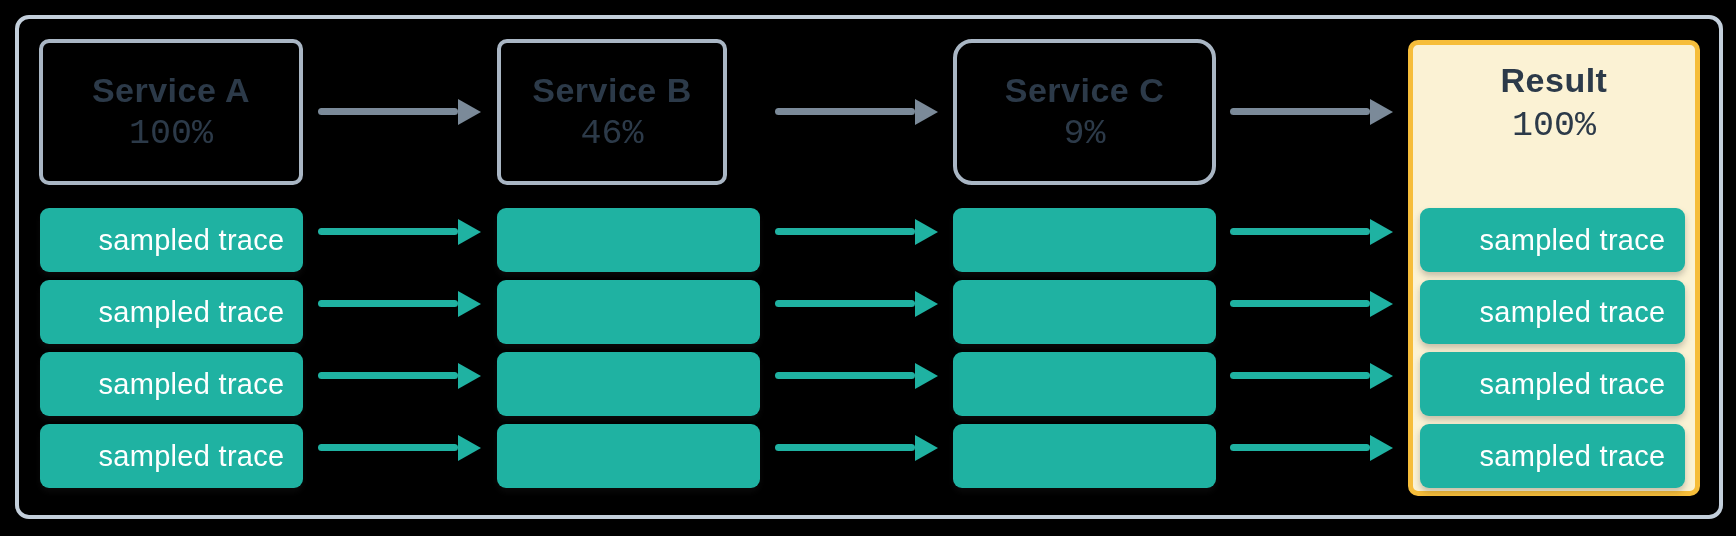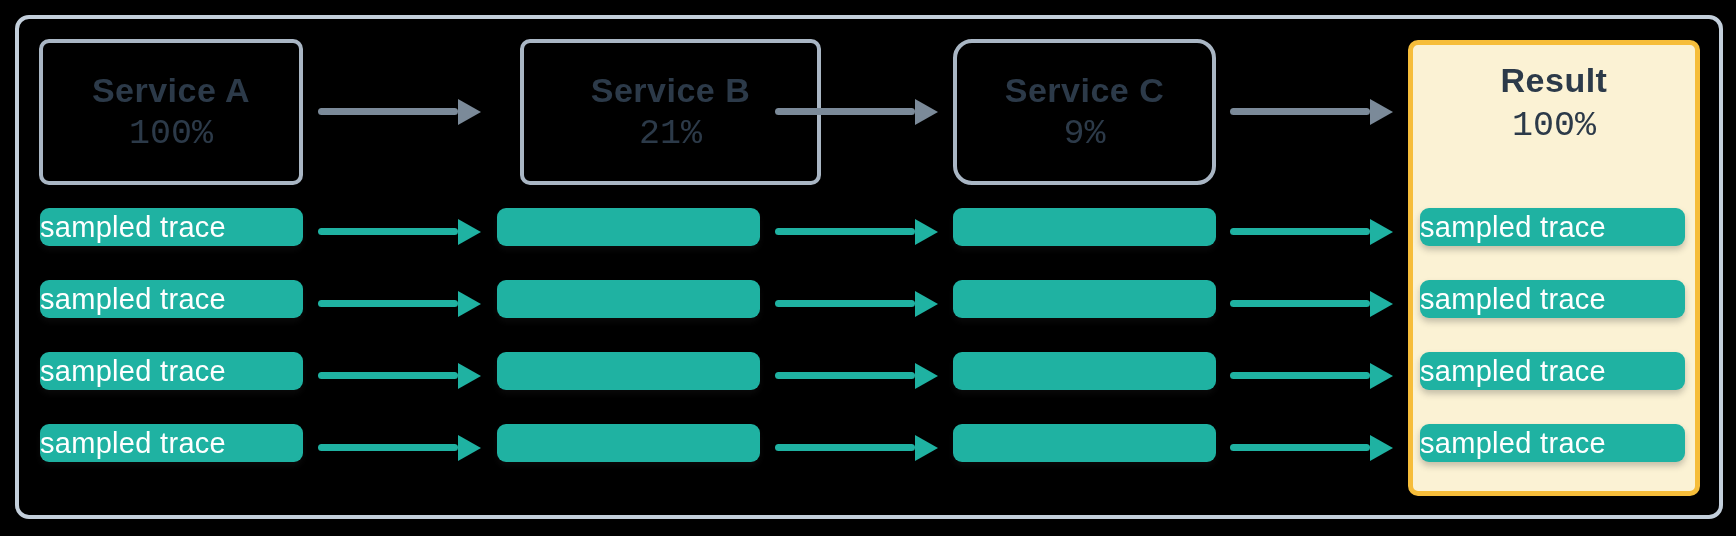--- a/index.html
+++ b/index.html
@@ -61,28 +61,29 @@
     border-radius: 10px;
     background: var(--result-fill, #FBF2D4);
     display: flex;
     flex-direction: column;
     align-items: center;
     padding-top: 18px;
     gap: 12px;
   }
   .trace-box {
     position: absolute;
-    height: 38px;
+    height: 64px;
     box-sizing: border-box;
     border-radius: 9px;
     background: var(--trace-fill, #1FB2A2);
     display: flex;
     align-items: center;
-    justify-content: flex-start;
+    justify-content: center;
     box-shadow: 0 4px 6px rgba(40, 40, 40, 0.25);
+    padding-left: 40px;
   }
   .trace-label {
     font-size: 29px;
     font-weight: 500;
     color: var(--trace-text, #FFFFFF);
     line-height: 1;
     letter-spacing: 0.3px;
   }
   .arrow {
     position: absolute;
@@ -110,23 +111,23 @@
 
 <div class="canvas">
   <div class="frame"></div>
 
   <div class="service-box" style="left:39px; width:264px;align-items:center;">
     <div class="service-name">Service A</div>
     <div class="service-rate">100%</div>
   </div>
   <div class="arrow grey" style="left:318px; top:108px;"></div>
 
-  <div class="service-box" style="left:497px; width:301px;margin-left:23px;">
+  <div class="service-box" style="left:497px; width:230px;">
     <div class="service-name">Service B</div>
-    <div class="service-rate">21%</div>
+    <div class="service-rate">46%</div>
   </div>
   <div class="arrow grey" style="left:775px; top:108px;"></div>
 
   <div class="service-box" style="left:953px; width:263px;border-radius:19px;">
     <div class="service-name">Service C</div>
     <div class="service-rate">9%</div>
   </div>
   <div class="arrow grey" style="left:1230px; top:108px;"></div>
 
   <div class="result-box">

